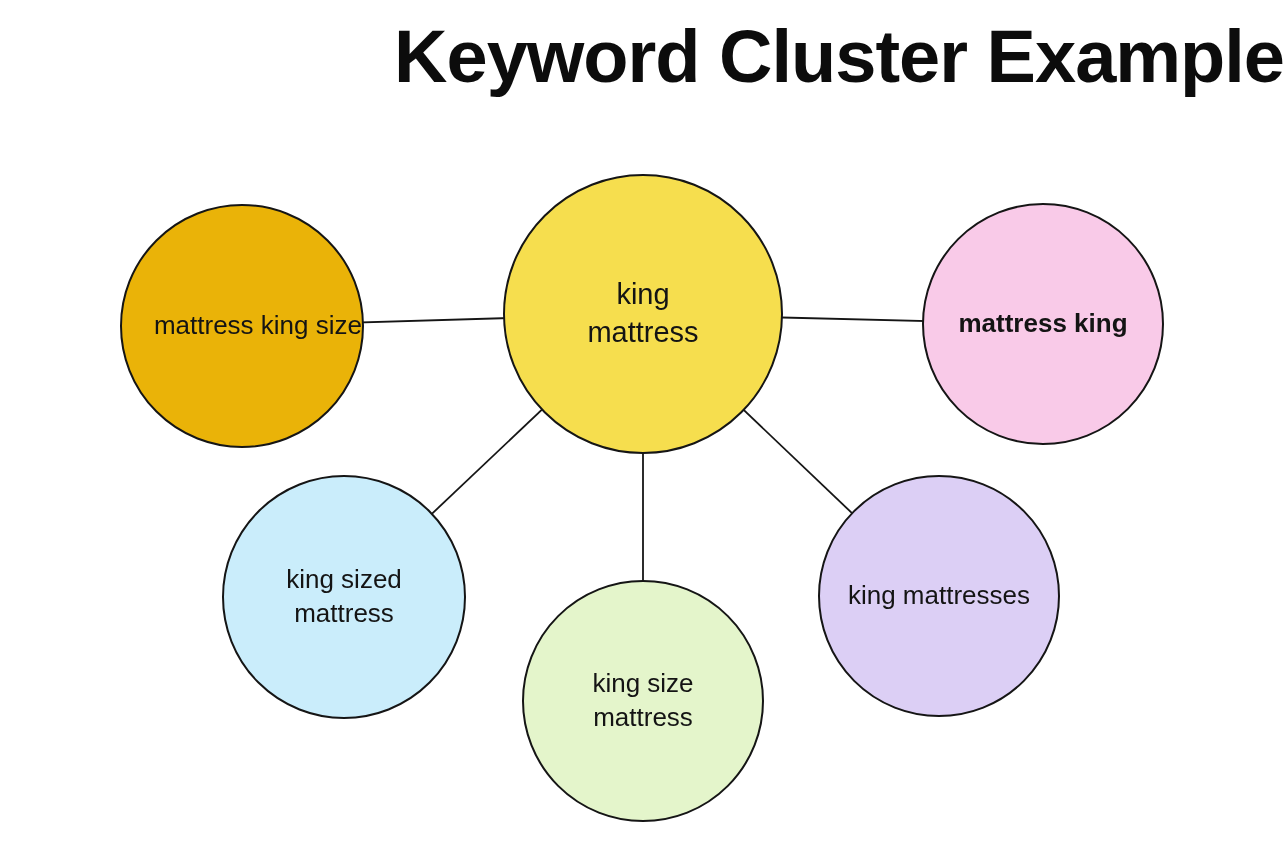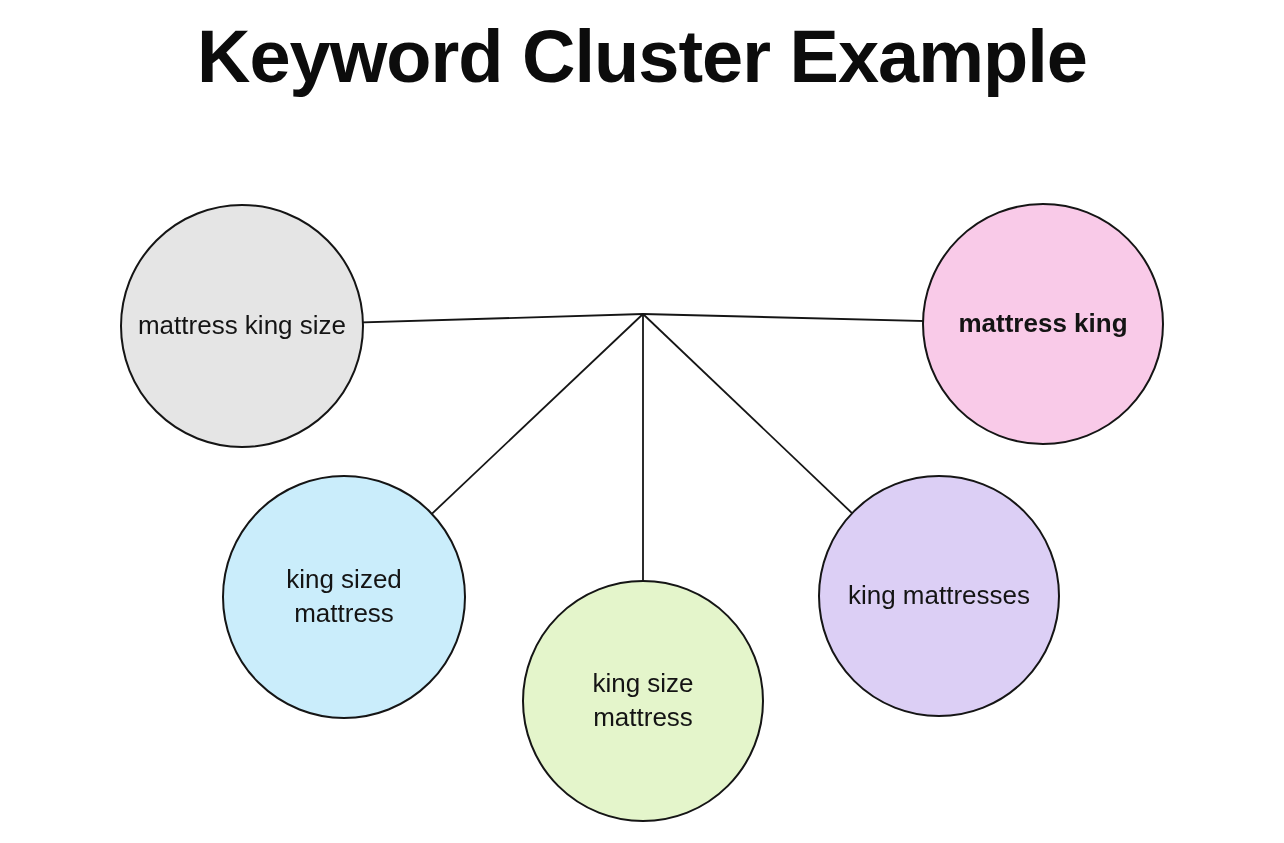--- a/index.html
+++ b/index.html
@@ -10,21 +10,21 @@
     height: 843px;
     background: #ffffff;
     overflow: hidden;
     font-family: "Liberation Sans", "DejaVu Sans", sans-serif;
   }
   .title {
     position: absolute;
     top: 14px;
     left: 0;
     width: 100%;
-    text-align: center;
+    text-align: right;
     font-size: 74px;
     font-weight: 800;
     letter-spacing: -1px;
     color: #0c0c0c;
   }
   svg.edges {
     position: absolute;
     left: 0;
     top: 0;
     width: 1284px;
@@ -69,22 +69,25 @@
   <h1 class="title">Keyword Cluster Example</h1>
 
   <svg class="edges" viewBox="0 0 1284 843" aria-hidden="true">
     <line x1="643" y1="314" x2="242" y2="326"></line>
     <line x1="643" y1="314" x2="1043" y2="324"></line>
     <line x1="643" y1="314" x2="344" y2="597"></line>
     <line x1="643" y1="314" x2="643" y2="701"></line>
     <line x1="643" y1="314" x2="939" y2="596"></line>
   </svg>
 
+  <div class="node node-center" style="background-color: rgb(246, 222, 78);">
+    <span class="label">king mattress</span>
+  </div>
 
-  <div class="node node-mattress-king-size" style="background-color: #e5e5e5;">
+  <div class="node node-mattress-king-size" style="background-color: #eab308; justify-content: flex-end;">
     <span class="label">mattress king size</span>
   </div>
 
   <div class="node node-mattress-king" style="background-color: rgb(249, 202, 232); font-weight: bold;">
     <span class="label">mattress king</span>
   </div>
 
   <div class="node node-king-size-mattress" style="background-color: rgb(228, 245, 203);">
     <span class="label">king size mattress</span>
   </div>

